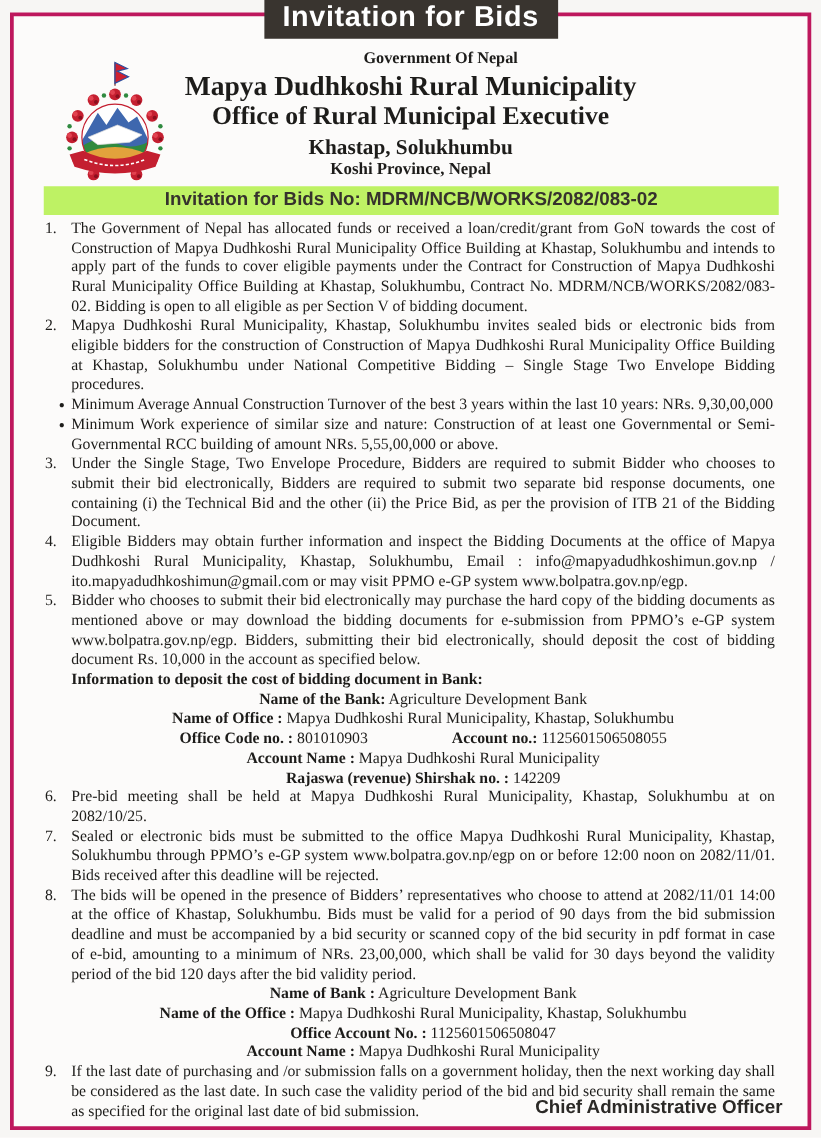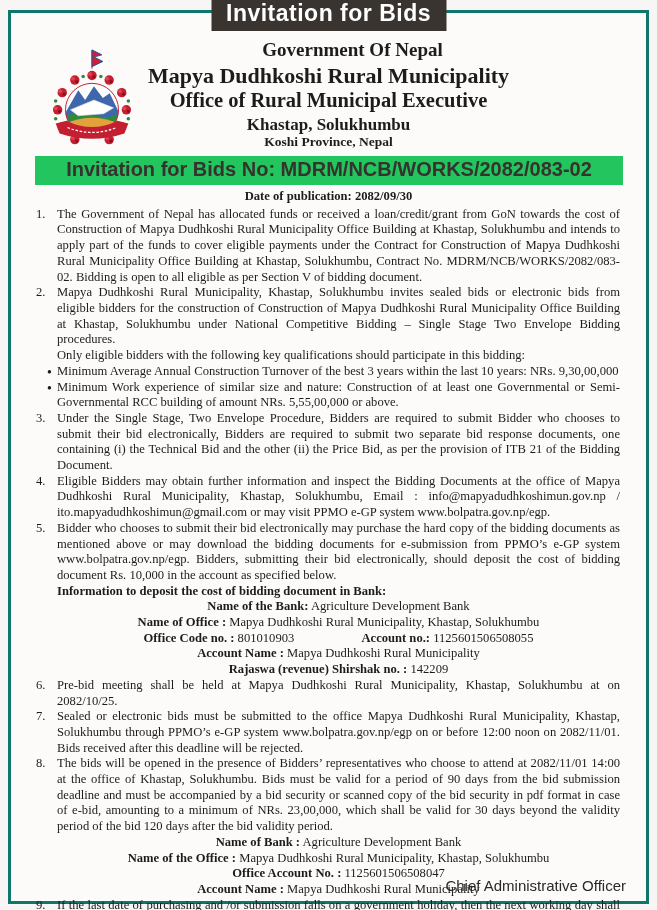--- a/index.html
+++ b/index.html
@@ -3,55 +3,55 @@
 <meta charset="utf-8">
 <style>
   html,body{margin:0;padding:0;}
   body{
     width:657px;height:910px;background:#f7f6f4;position:relative;
     font-family:"Liberation Serif", serif;color:#1d1c1a;
     -webkit-font-smoothing:antialiased;
   }
   .frame{
     position:absolute;left:8px;top:10px;right:8px;bottom:6px;
-    border:3px solid #0f766e;background:#fcfbfa;
+    border:3px solid #be185d;background:#fcfbfa;
   }
   .title-banner{
     position:absolute;top:-14px;left:50%;transform:translateX(-50%);
     background:#39342f;color:#fff;
     font-family:"Liberation Sans",sans-serif;font-weight:bold;font-size:23px;
     padding:1px 15px 4px;letter-spacing:.5px;white-space:nowrap;
   }
   .logo{position:absolute;left:30px;top:34px;width:102px;height:108px;}
   .header{ text-align:center;padding-top:26px;line-height:1.15;}
-  .gov{font-size:19px;font-weight:bold;margin-left:48px;}
+  .gov{font-size:13px;font-weight:bold;margin-left:48px;}
   .muni{font-size:22px;font-weight:bold;margin-top:2px;}
   .office{font-size:20.5px;font-weight:bold;margin-top:1px;}
   .loc{font-size:17px;font-weight:bold;margin-top:2px;}
   .prov{font-size:13.5px;font-weight:bold;text-align:center;}
   .bid-bar{
-    margin:6px 23px 0 24px;background:#22c55e;color:#36322d;
-    font-family:"Liberation Sans",sans-serif;font-weight:bold;font-size:20px;
+    margin:6px 23px 0 24px;background:#bef264;color:#36322d;
+    font-family:"Liberation Sans",sans-serif;font-weight:bold;font-size:15px;
     text-align:center;padding:2px 0 4px;
   }
   .pubdate{text-align:center;font-weight:bold;font-size:12.6px;margin-top:4px;}
   .list{margin-top:3px;padding:0 26px 0 25px;}
   .item{display:flex;font-size:12.6px;line-height:15.7px;}
   .item .no{flex:0 0 21px;font-size:12.6px;}
   .item .body{flex:1;text-align:justify;}
   .subline{text-align:left;}
   .bullet-row{display:flex;margin-left:-10px;text-align:justify;}
   .bullet-row .dot{flex:0 0 10px;font-size:8px;line-height:15.7px;}
   .bank-heading{font-weight:bold;text-align:left;}
   .bank-line{text-align:center;}
   .bank-line b{font-weight:bold;}
   .pair2{margin-left:64px;}
   .signature{
     position:absolute;right:20px;bottom:7px;
-    font-family:"Liberation Sans",sans-serif;font-weight:normal;
+    font-family:"Liberation Sans",sans-serif;font-weight:bold;
     font-size:15px;color:#2b2926;
   }
 </style>
 </head>
 <body>
 
 <div class="frame">
 
   <div class="title-banner">Invitation for Bids</div>
 
@@ -147,34 +147,32 @@
   <div class="header">
     <div class="gov">Government Of Nepal</div>
     <div class="muni">Mapya Dudhkoshi Rural Municipality</div>
     <div class="office">Office of Rural Municipal Executive</div>
     <div class="loc">Khastap, Solukhumbu</div>
     <div class="prov">Koshi Province, Nepal</div>
   </div>
 
   <div class="bid-bar">Invitation for Bids No: MDRM/NCB/WORKS/2082/083-02</div>
 
-  <div class="pubdate">Date of publication: 2082/09/30</div>
 
   <div class="list">
 
     <div class="item">
       <span class="no">1.</span>
       <div class="body">The Government of Nepal has allocated funds or received a loan/credit/grant from GoN towards the cost of Construction of Mapya Dudhkoshi Rural Municipality Office Building at Khastap, Solukhumbu and intends to apply part of the funds to cover eligible payments under the Contract for Construction of Mapya Dudhkoshi Rural Municipality Office Building at Khastap, Solukhumbu, Contract No. MDRM/NCB/WORKS/2082/083-02.  Bidding is open to all eligible as per Section V of bidding document.</div>
     </div>
 
     <div class="item">
       <span class="no">2.</span>
       <div class="body">
         <span>Mapya Dudhkoshi Rural Municipality, Khastap, Solukhumbu invites sealed bids or electronic bids from eligible bidders for the construction of Construction of Mapya Dudhkoshi Rural Municipality Office Building at Khastap, Solukhumbu under National Competitive Bidding – Single Stage Two Envelope Bidding procedures.</span>
-        <div class="subline">Only eligible bidders with the following key qualifications should participate in this bidding:</div>
         <div class="bullet-row">
           <span class="dot">●</span>
           <span>Minimum Average Annual Construction Turnover of the best 3 years within the last 10 years: NRs. 9,30,00,000</span>
         </div>
         <div class="bullet-row">
           <span class="dot">●</span>
           <span>Minimum Work experience of similar size and nature: Construction of at least one Governmental or Semi-Governmental RCC building of amount NRs. 5,55,00,000 or above.</span>
         </div>
       </div>
     </div>

